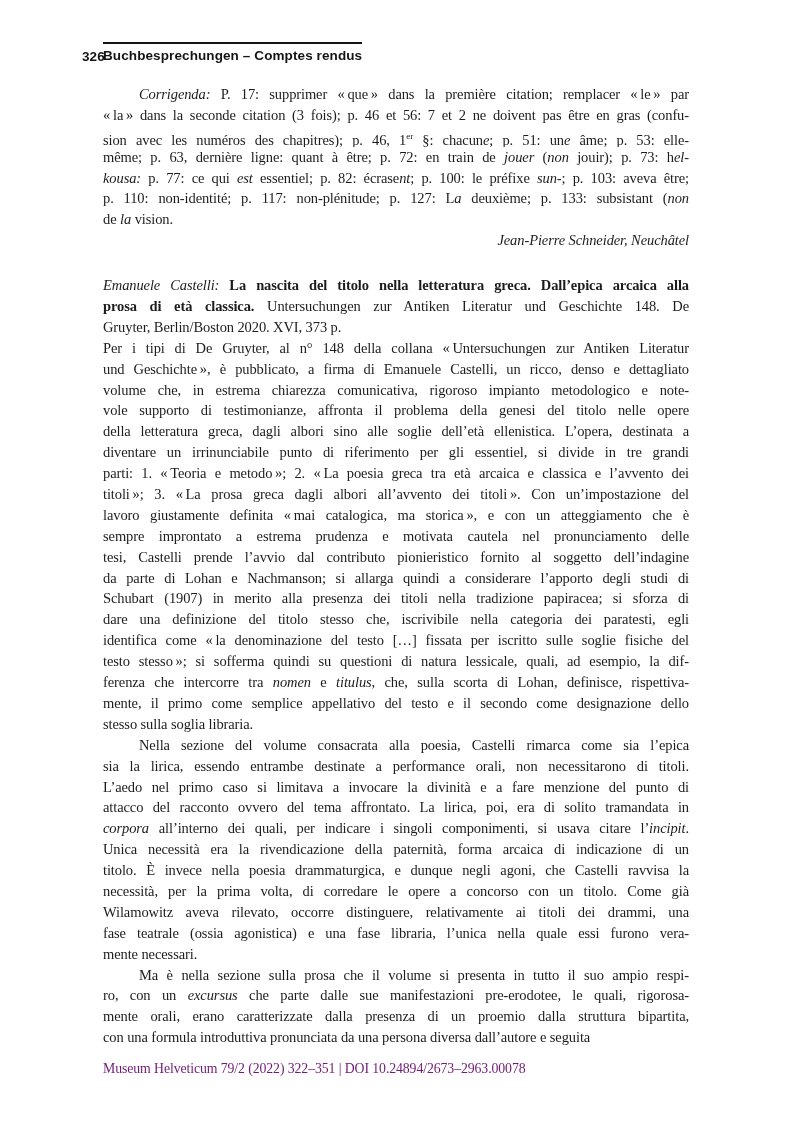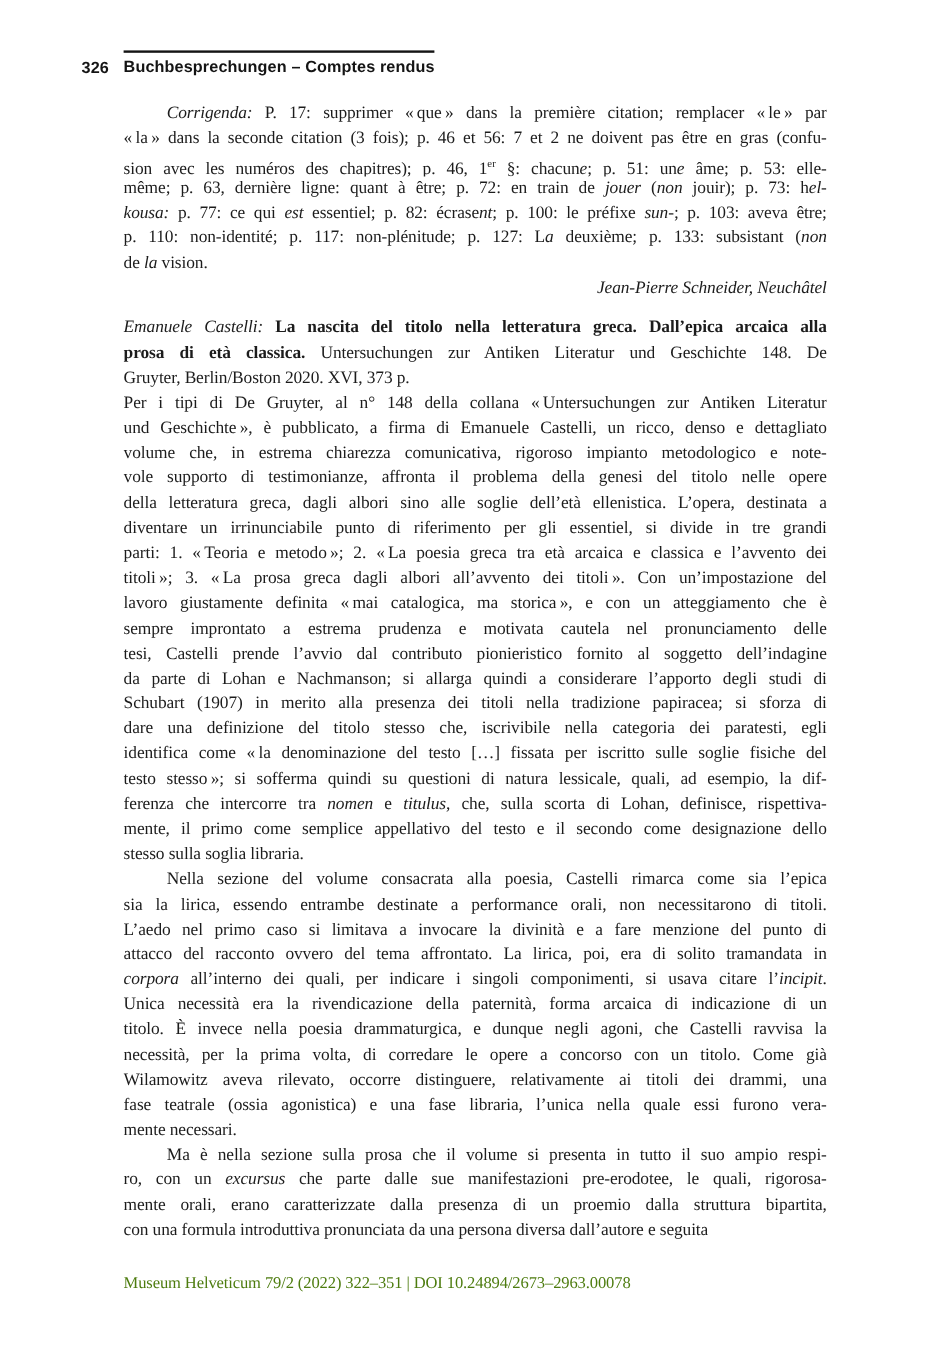--- a/index.html
+++ b/index.html
@@ -11,51 +11,51 @@
     color:#1c1c1c;
     overflow:hidden;
   }
   
   .hdr{
     position:absolute;top:42px;left:65px;right:103px;
     font-family:"Liberation Sans", sans-serif;
     font-weight:bold;font-size:13.5px;color:#141414;
     letter-spacing:0.1px;
   }
-  .pagenum{position:absolute;left:3px;top:6.5px;}
+  .pagenum{position:absolute;left:17px;top:6.5px;}
   .running-title{
     position:absolute;left:38px;top:0;
     display:inline-block;
     border-top:2.5px solid #141414;
     padding-top:4px;
   }
   
   .doc-body{
     position:absolute;left:103px;top:84px;width:586px;
     font-size:14.5px;line-height:20.9px;letter-spacing:-0.1px;
     text-align:justify;
   }
   .para{margin:0;}
-  .para.gap-before{margin-top:12px;}
+  .para.gap-before{margin-top:24px;}
   .line{
     height:20.9px;overflow:hidden;
     text-align:justify;text-align-last:justify;
   }
   .line.last{text-align-last:left;}
   .para.indent .line:first-child{text-indent:36px;}
   .signature{
     height:20.9px;text-align:right;font-style:italic;
   }
   .seg-i{font-style:italic;}
   .seg-b{font-weight:bold;}
   .seg-sup{font-size:0.62em;vertical-align:super;letter-spacing:0;}
   
   .ftr{
     position:absolute;left:103px;top:1061px;
-    font-size:13.8px;color:#4d7c0f;letter-spacing:-0.1px;
+    font-size:13.8px;color:#701a75;letter-spacing:-0.1px;
   }
 </style>
 </head>
 <body>
 
 <div class="page">
 
   <div class="hdr">
     <span class="pagenum">326</span>
     <span class="running-title">Buchbesprechungen – Comptes rendus</span>

